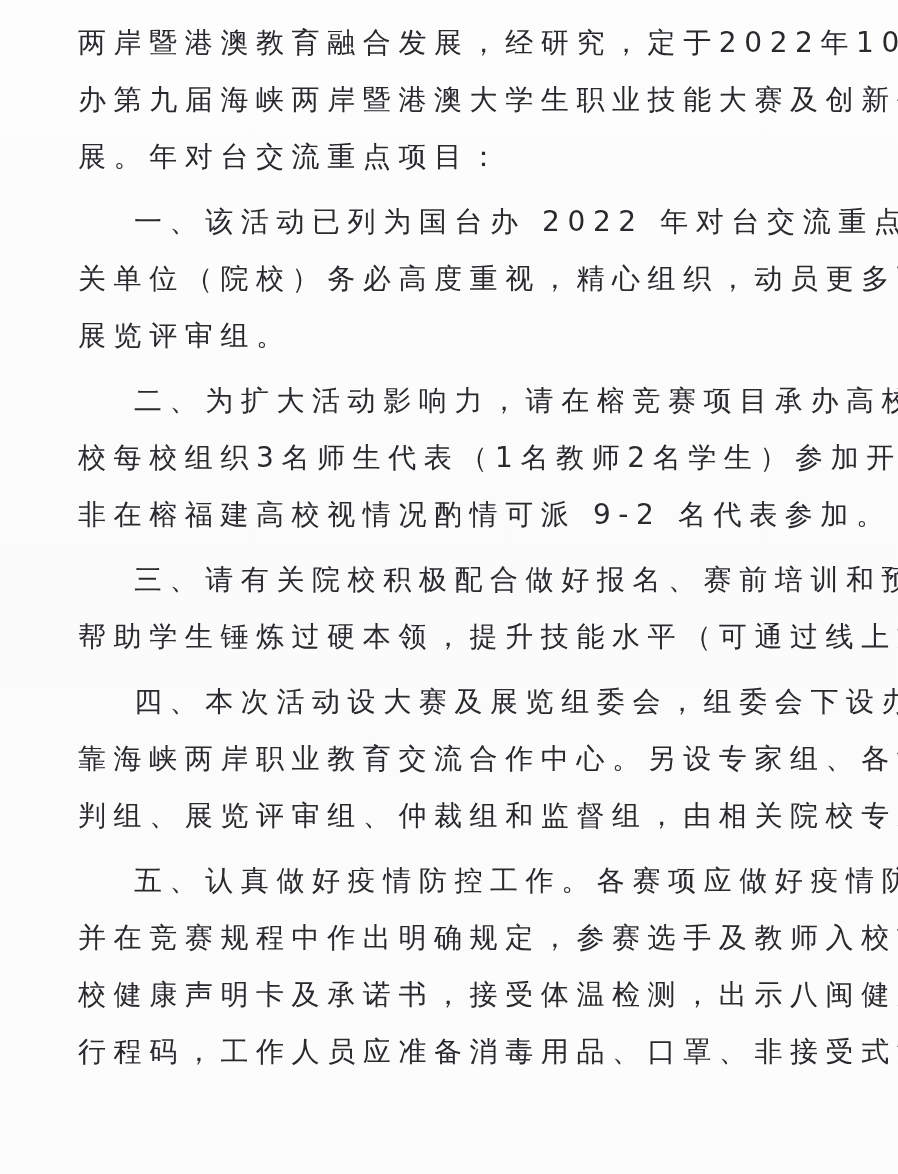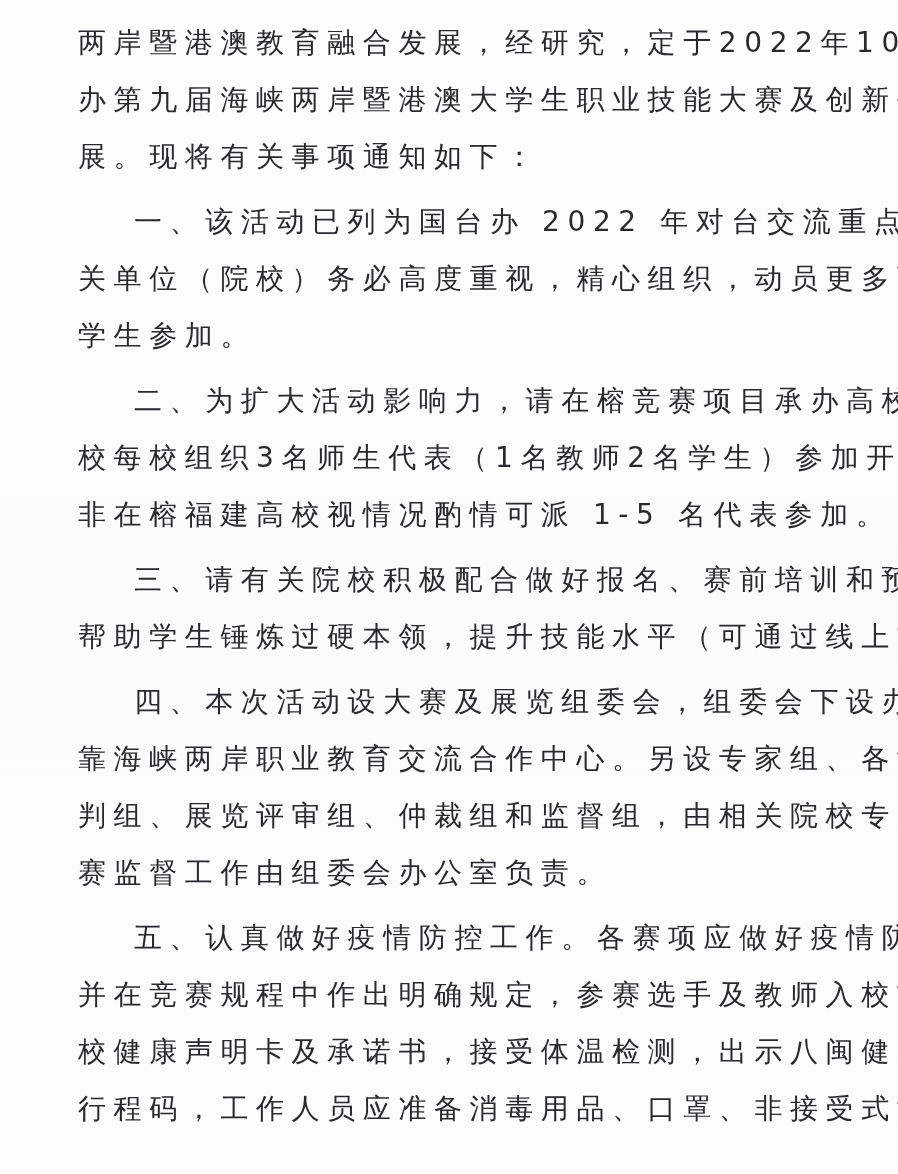--- a/index.html
+++ b/index.html
@@ -31,41 +31,40 @@
   }
   .indent { padding-left: 56px; }
   .gap { height: 8px; }
 </style>
 </head>
 <body>
 
 <div class="page">
   <div class="line">两岸暨港澳教育融合发展，经研究，定于2022年10月在福州举</div>
   <div class="line">办第九届海峡两岸暨港澳大学生职业技能大赛及创新创业成果</div>
-  <div class="line">展。现将有关事项通知如下：</div>
+  <div class="line">展。年对台交流重点项目：</div>
 
   <div class="gap"></div>
   <div class="line indent">一、该活动已列为国台办 2022 年对台交流重点项目，请有</div>
   <div class="line">关单位（院校）务必高度重视，精心组织，动员更多两岸暨港澳</div>
-  <div class="line">学生参加。</div>
+  <div class="line">展览评审组。</div>
 
   <div class="gap"></div>
   <div class="line indent">二、为扩大活动影响力，请在榕竞赛项目承办高校和参展高</div>
   <div class="line">校每校组织3名师生代表（1名教师2名学生）参加开闭幕式，</div>
-  <div class="line">非在榕福建高校视情况酌情可派 1-5 名代表参加。</div>
+  <div class="line">非在榕福建高校视情况酌情可派 9-2 名代表参加。</div>
 
   <div class="gap"></div>
   <div class="line indent">三、请有关院校积极配合做好报名、赛前培训和预赛工作，</div>
   <div class="line">帮助学生锤炼过硬本领，提升技能水平（可通过线上方式做好省</div>
 
   <div class="gap"></div>
   <div class="line indent">四、本次活动设大赛及展览组委会，组委会下设办公室，挂</div>
   <div class="line">靠海峡两岸职业教育交流合作中心。另设专家组、各竞赛项目裁</div>
   <div class="line">判组、展览评审组、仲裁组和监督组，由相关院校专家组成。竞</div>
-  <div class="line">赛监督工作由组委会办公室负责。</div>
 
   <div class="gap"></div>
   <div class="line indent">五、认真做好疫情防控工作。各赛项应做好疫情防控预案，</div>
   <div class="line">并在竞赛规程中作出明确规定，参赛选手及教师入校前须填写入</div>
   <div class="line">校健康声明卡及承诺书，接受体温检测，出示八闽健康码（绿码）、</div>
   <div class="line">行程码，工作人员应准备消毒用品、口罩、非接受式温度计等。</div>
 
 </div>
 
 </body></html>

